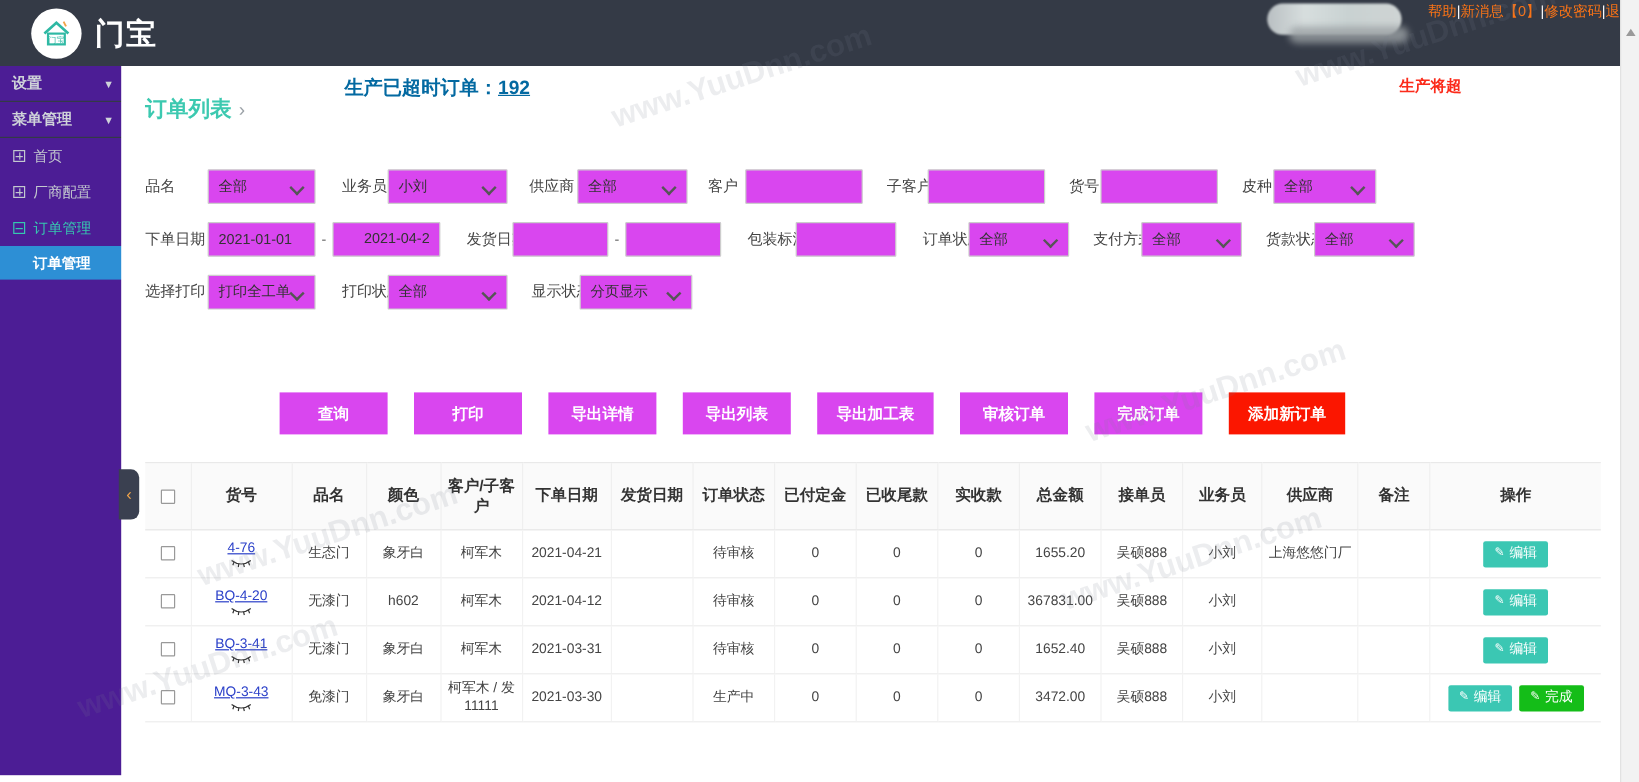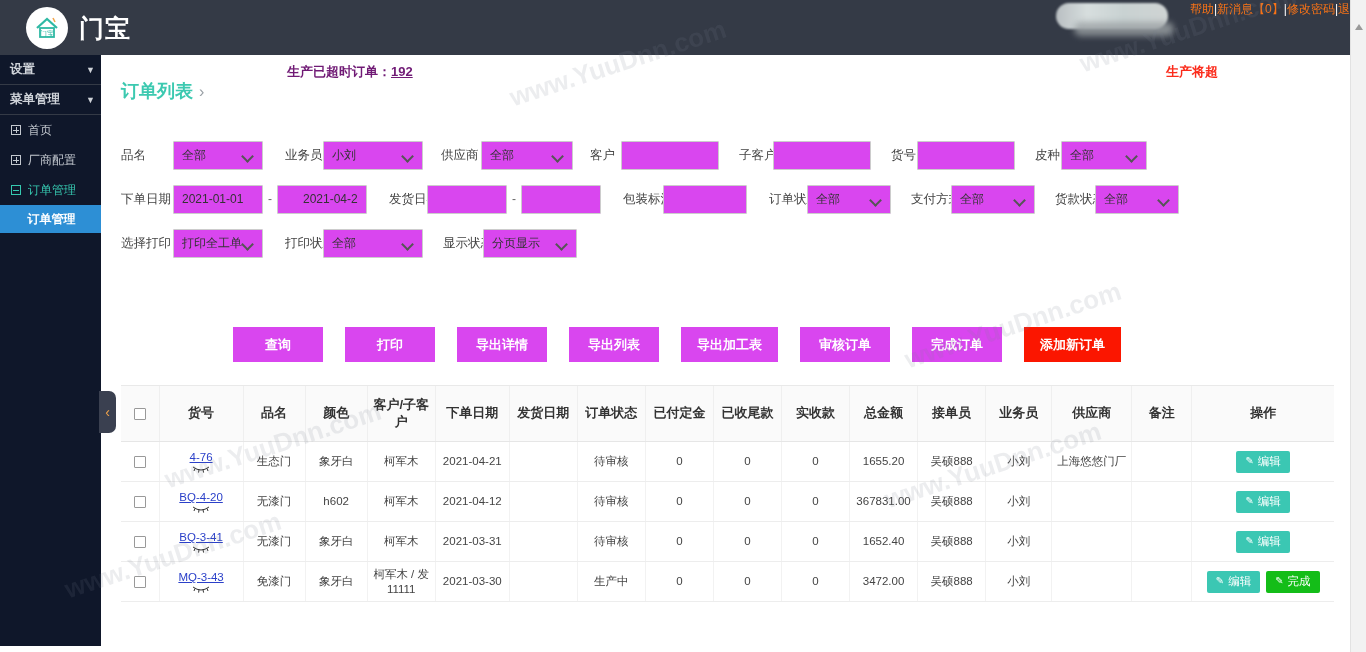--- a/index.html
+++ b/index.html
@@ -45,21 +45,21 @@
   }
   .redact-shadow {
     position: absolute; right: 192px; top: 22px;
     width: 100px; height: 14px; border-radius: 8px;
     background: #9aa0a3; filter: blur(3px); opacity: .8;
   }
 
   
   .sidebar {
     position: absolute; left: 0; top: 55px; width: 103px; height: 597px;
-    background: #0f172a;
+    background: #4c1d95;
   }
   .side-group {
     height: 30px; display: flex; align-items: center;
     padding: 0 8px 0 10px; color: #cfd3d9; font-size: 12.5px; font-weight: bold;
     border-bottom: 1px solid #343a46; justify-content: space-between;
   }
   .side-group .caret { font-size: 9px; color: #cfd3d9; }
   .side-item {
     height: 30px; display: flex; align-items: center; gap: 7px;
     padding-left: 11px; color: #c3c8cf; font-size: 12px;
@@ -96,21 +96,21 @@
   
   .content {
     position: absolute; left: 101px; top: 55px;
     width: 1249px; height: 597px; background: #fff; overflow: hidden;
   }
   .alertline {
     position: relative; height: 38px;
   }
   .alert-left {
     position: absolute; left: 186px; top: 8px;
-    color: #701a75; font-size: 13px; font-weight: bold;
+    color: #0369a1; font-size: 16px; font-weight: bold;
   }
   .alert-left u { text-decoration: underline; }
   .alert-right {
     position: absolute; left: 1065px; top: 8px;
     color: #fb2b1b; font-size: 13px; font-weight: bold; white-space: nowrap;
   }
   .page-title {
     position: absolute; left: 20px; top: 24px;
     color: #3cc9b0; font-size: 18px; font-weight: bold;
   }

